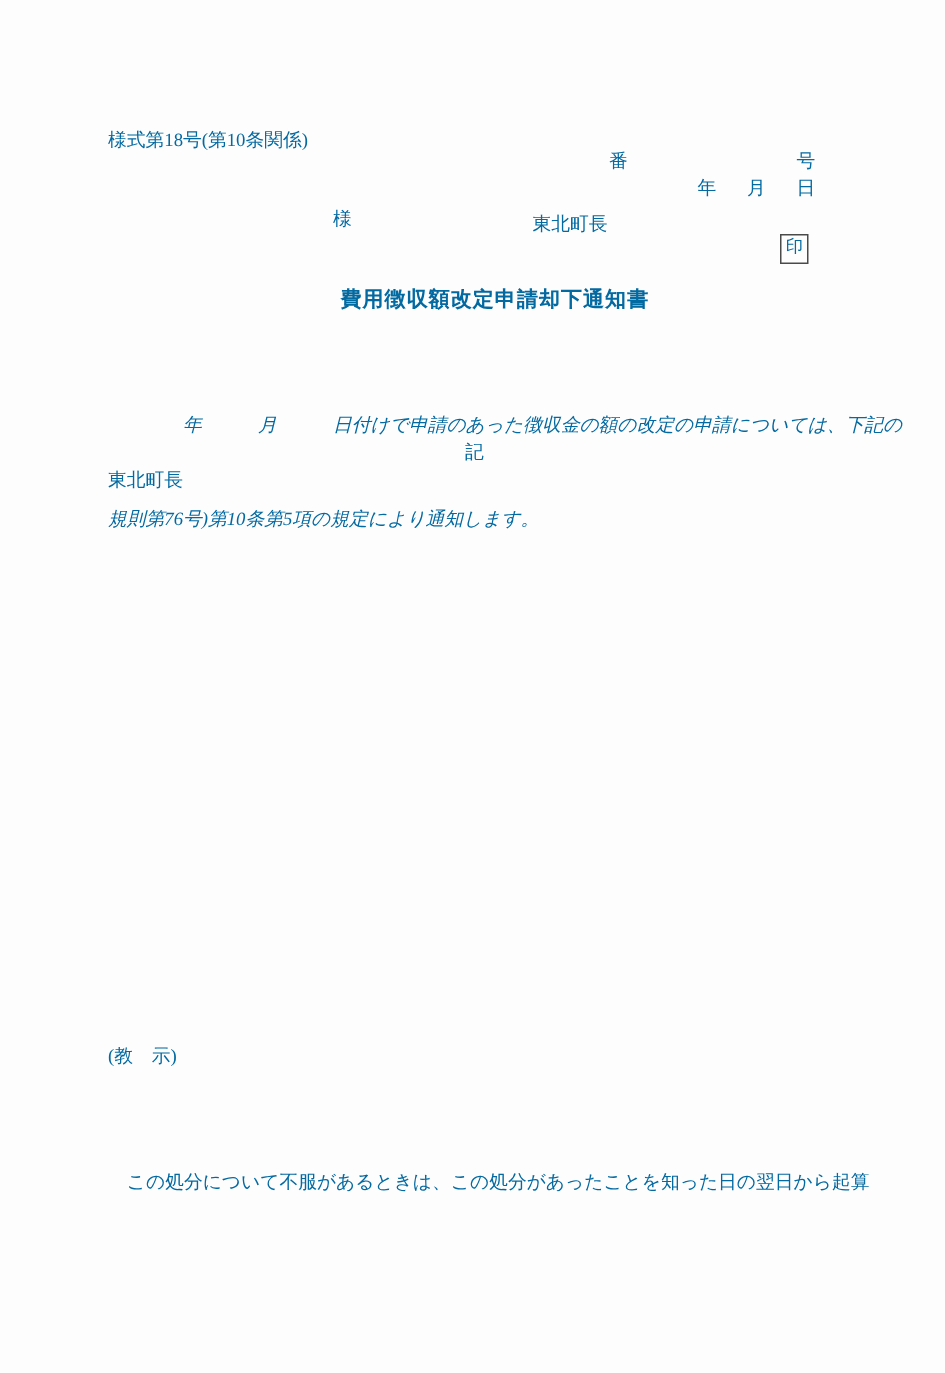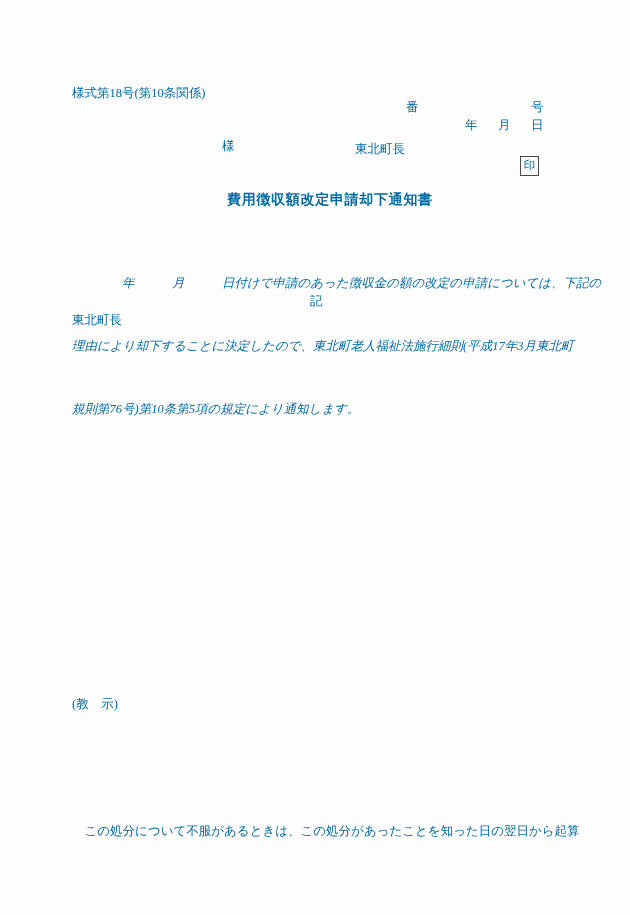--- a/index.html
+++ b/index.html
@@ -30,21 +30,20 @@
     line-height: 21px;
   }
   .body-block div {
     white-space: pre;
   }
   .instr-block {
     line-height: 19px;
   }
   .instr-block div {
     white-space: pre;
-    margin-top: 43px;
   }
   .seal-box {
     position: absolute;
     width: 17px;
     height: 18px;
     border: 1px solid #4a4a4a;
     display: flex;
     align-items: center;
     justify-content: center;
     font-size: 11.5px;
@@ -70,21 +69,20 @@
 
   <div class="abs" style="left:355px; top:141px;font-family:Liberation Mono, monospace;">東北町長</div>
   <div class="seal-box" style="left:520px; top:156px;">
     <span>印</span>
   </div>
 
   <div class="abs doc-title" style="left:227px; top:191px;">費用徴収額改定申請却下通知書</div>
 
   <div class="abs body-block" style="left:72px; top:231px; width:510px;font-style:italic;">
     <div>　　　　年　　　月　　　日付けで申請のあった徴収金の額の改定の申請については、下記の</div>
-    <div>理由により却下することに決定したので、東北町老人福祉法施行細則(平成17年3月東北町</div>
     <div>規則第76号)第10条第5項の規定により通知します。</div>
   </div>
 
   <div class="abs" style="left:310px; top:293px;">記</div>
 
   <div class="abs" style="left:72px; top:312px;">東北町長</div>
 
   <div class="abs" style="left:72px; top:335px; width:486px; height:380px;"></div>
 
   <div class="abs" style="left:72px; top:696px;">(教　示)</div>

